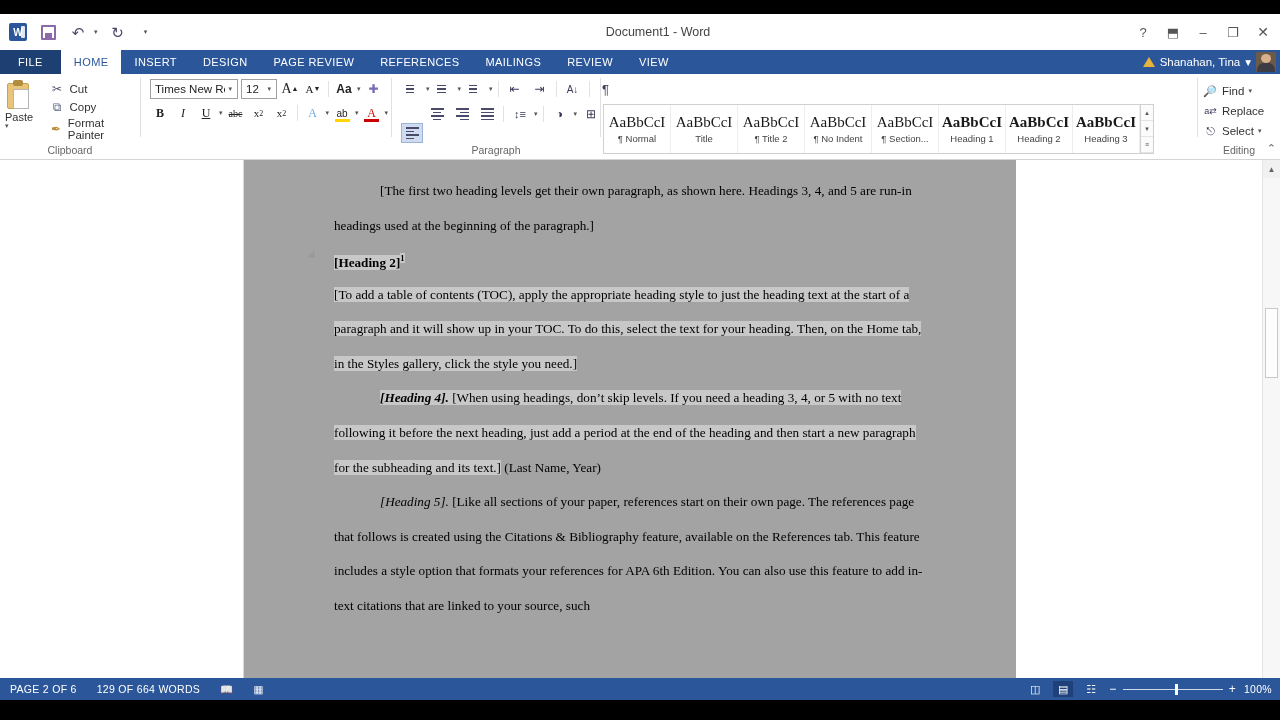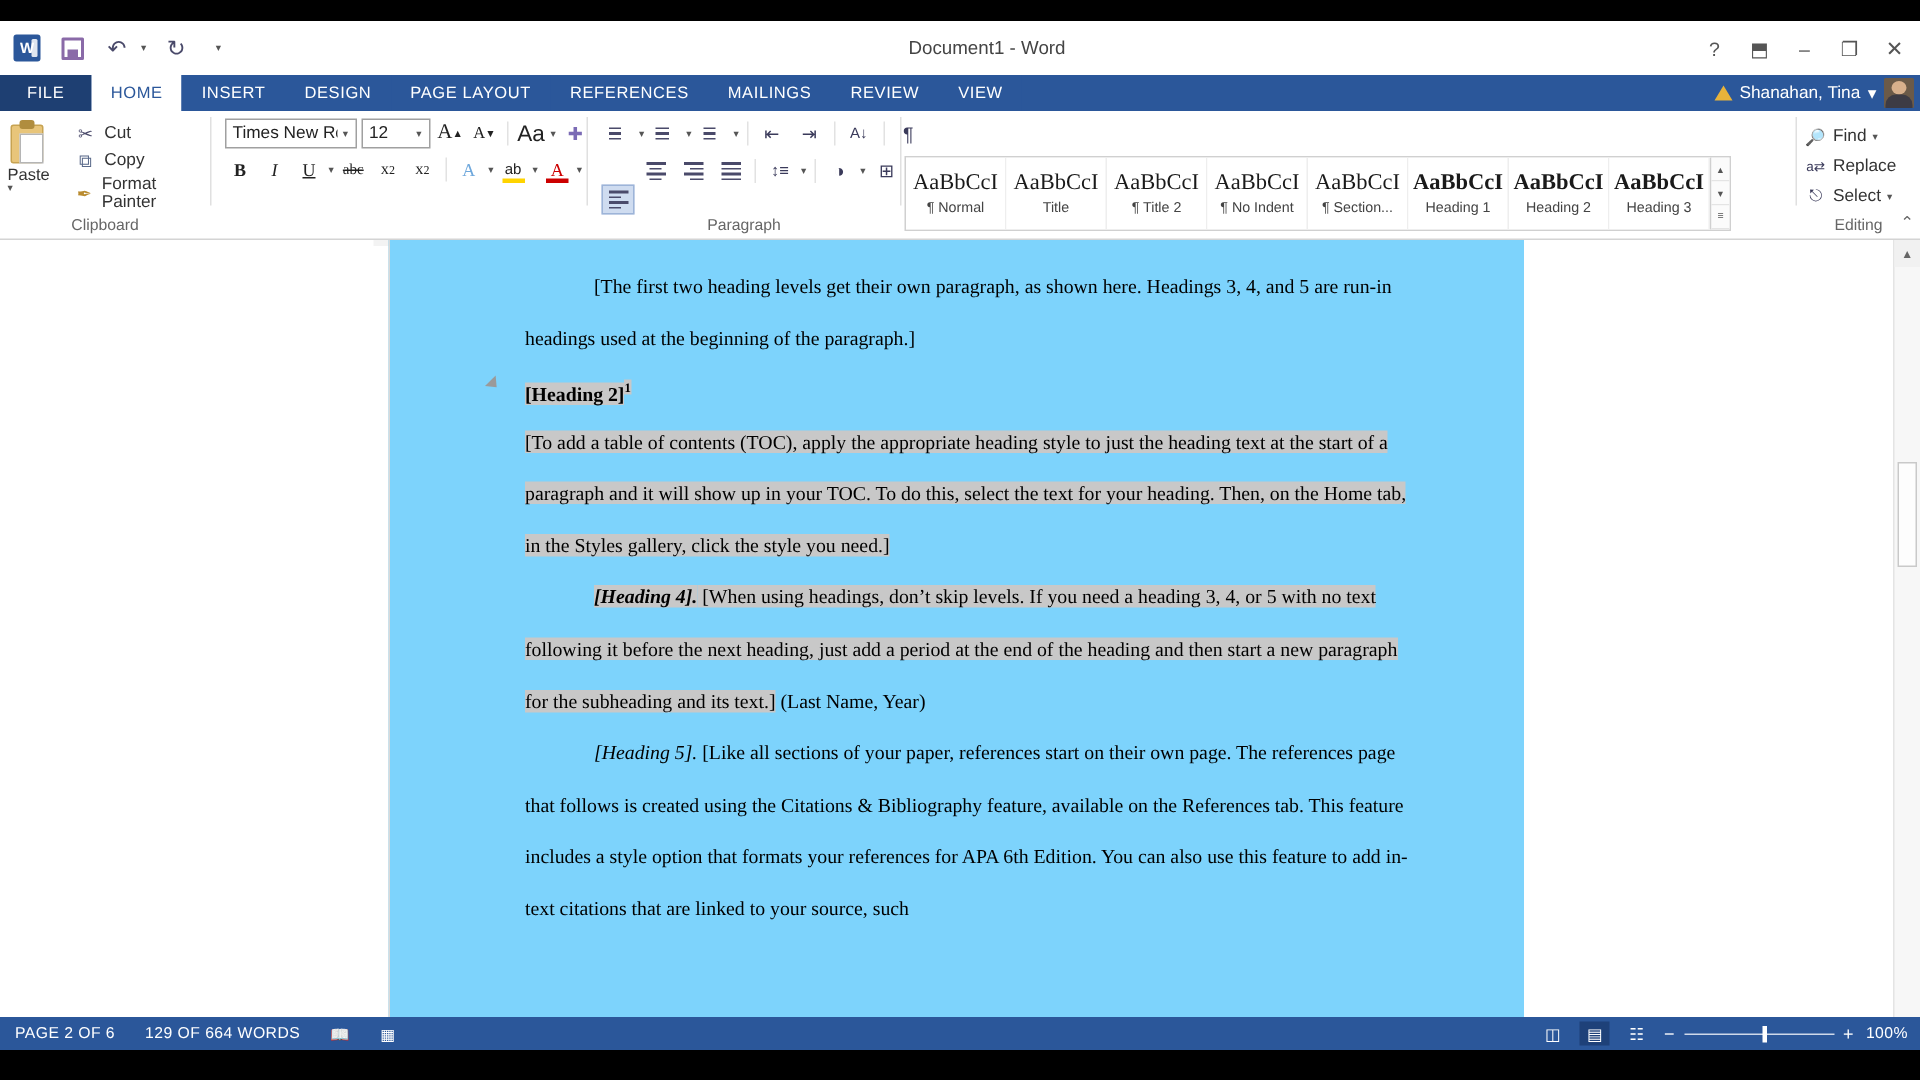--- a/index.html
+++ b/index.html
@@ -67,21 +67,21 @@
   .fp-ico{color:#b98b2f}
 
   
   .fontgrp { width:250px; }
   .frow { display:flex; align-items:center; gap:3px; height:22px; padding-left:4px;}
   .combo { border:1px solid #a0a0a0; background:#fff; height:20px; display:flex; align-items:center;
            font-size:11.5px; color:#222; padding:0 2px 0 4px; font-family:"Liberation Sans",sans-serif;}
   .combo .cv { flex:1; white-space:nowrap; overflow:hidden; }
   .combo .ca { font-size:7px; color:#555; padding:0 3px; }
   .fname { width:88px; }
-  .fsize { width:46px; }
+  .fsize { width:36px; }
   .fbtn { min-width:20px; height:20px; display:flex; align-items:center; justify-content:center;
           font-size:12px; color:#222; }
   .fbtn.serif { font-family:"Liberation Serif", serif; }
   .fsep { width:1px; height:16px; background:#e2e2e2; margin:0 2px; }
   .ul-red{color:#c00;}
 
   
   .pargrp { width:208px; }
   .pbtn { width:22px; height:20px; display:flex; align-items:center; justify-content:center; font-size:12px; color:#3a3a5a;}
   .pbtn.sel { background:#cfdcf0; border:1px solid #9db4d8; }
@@ -105,21 +105,21 @@
 
   
   .editgrp { width:82px; }
   .eitem { display:flex; align-items:center; gap:4px; font-size:11.5px; color:#333; height:20px;}
 
   .ribbon-collapse { position:absolute; right:4px; bottom:4px; font-size:11px; color:#666; }
 
   
   .docarea { position:relative; height:540px; background:#fff; overflow:hidden; }
   .leftgray { position:absolute; left:0; top:0; width:249px; height:100%; background:#fff; }
-  .page { position:absolute; left:259px; top:0; width:928px; height:100%; background:#7dd3fc;
+  .page { position:absolute; left:243px; top:0; width:928px; height:100%; background:#a3a3a3;
           border-left:1px solid #d9d9d9; border-right:1px solid #d9d9d9; }
   .rightgray { position:absolute; left:1016px; top:0; right:18px; height:100%; background:#fff;}
   .doc-text { position:absolute; left:90px; top:14px; width:600px;
               font-family:"Liberation Serif", serif; font-size:13.2px; color:#000; }
   .p { line-height:34.6px; text-align:left; }
   .p.ind { text-indent:46px; }
   .sel { background:#c8c8c8;margin-top:38px; }
   .hd2 { font-weight:bold; font-size:13.2px; position:relative; }
   .sup { font-size:8.5px; vertical-align:super; }
   .tri { position:absolute; left:-24px; top:8px; width:0;height:0;
@@ -184,21 +184,21 @@
       <div class="win-btn">❐</div>
       <div class="win-btn close">✕</div>
     </div>
   </div>
 
   <div class="tabrow">
     <div class="tab file">FILE</div>
     <div class="tab active">HOME</div>
     <div class="tab">INSERT</div>
     <div class="tab">DESIGN</div>
-    <div class="tab">PAGE LAYOUT</div>
+    <div class="tab">PAGE REVIEW</div>
     <div class="tab">REFERENCES</div>
     <div class="tab">MAILINGS</div>
     <div class="tab">REVIEW</div>
     <div class="tab">VIEW</div>
     <div class="tabrow-right">
       <span class="warn-tri"></span>
       <span class="user-name">Shanahan, Tina</span>
       <span class="user-name">▾</span>
       <span class="avatar"></span>
     </div>
@@ -243,21 +243,21 @@
             <span class="cv">Times New Ro</span>
             <span class="ca">▾</span>
           </div>
           <div class="combo fsize">
             <span class="cv">12</span>
             <span class="ca">▾</span>
           </div>
           <div class="fbtn serif" style="font-size:14px;">A<sup style="font-size:7px;">▲</sup></div>
           <div class="fbtn serif" style="font-size:11px;">A<sup style="font-size:7px;">▼</sup></div>
           <div class="fsep"></div>
-          <div class="fbtn" style="font-size:15px;">Aa</div>
+          <div class="fbtn" style="font-size:12px;font-weight:bold;">Aa</div>
           <span class="ca" style="font-size:7px;color:#555;">▾</span>
           <div class="fbtn" style="color:#7b6bb5;">✚</div>
         </div>
         <div class="frow" style="margin-top:2px;">
           <div class="fbtn serif" style="font-weight:bold;">B</div>
           <div class="fbtn serif" style="font-style:italic;">I</div>
           <div class="fbtn serif" style="text-decoration:underline;">U</div>
           <span class="ca" style="font-size:7px;color:#555;">▾</span>
           <div class="fbtn serif" style="font-size:10px;text-decoration:line-through;">abc</div>
           <div class="fbtn serif" style="font-size:11px;">x<sub style="font-size:8px;">2</sub></div>

